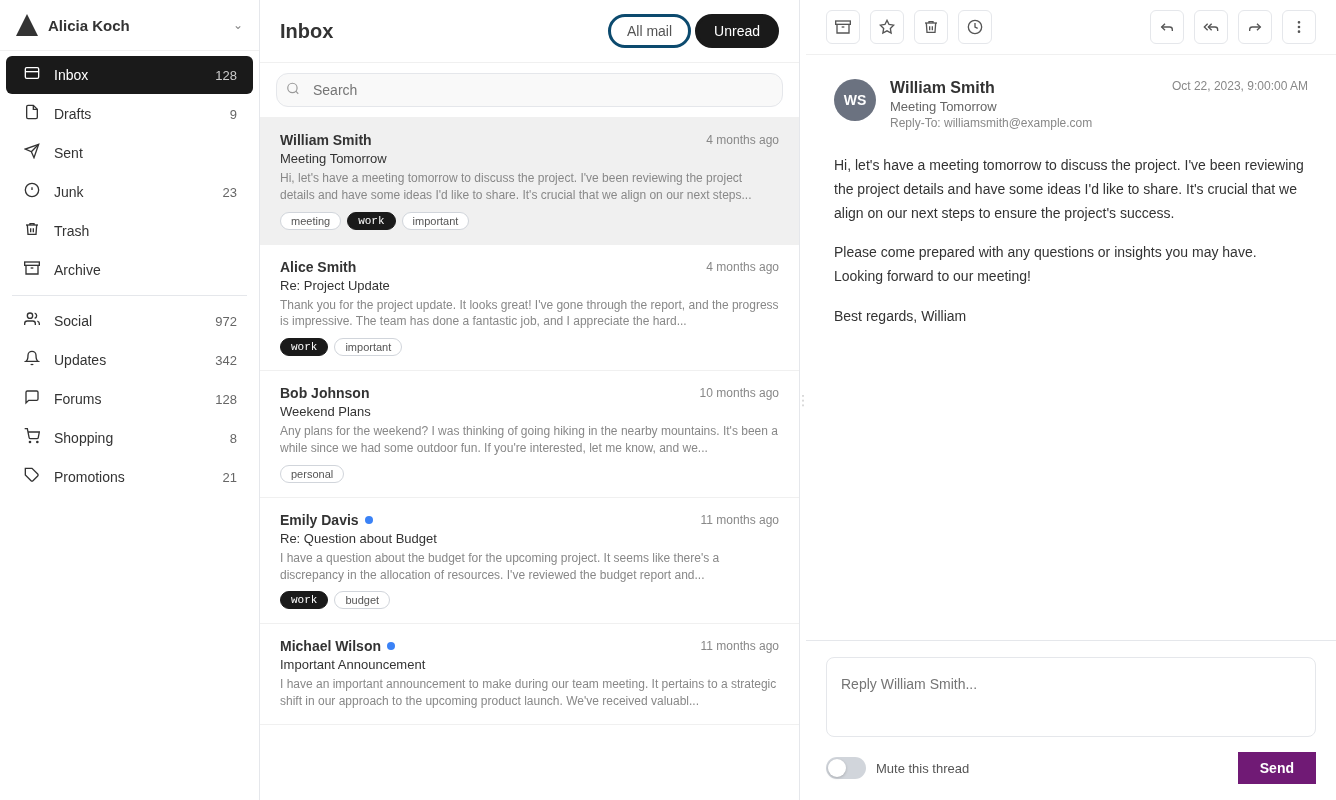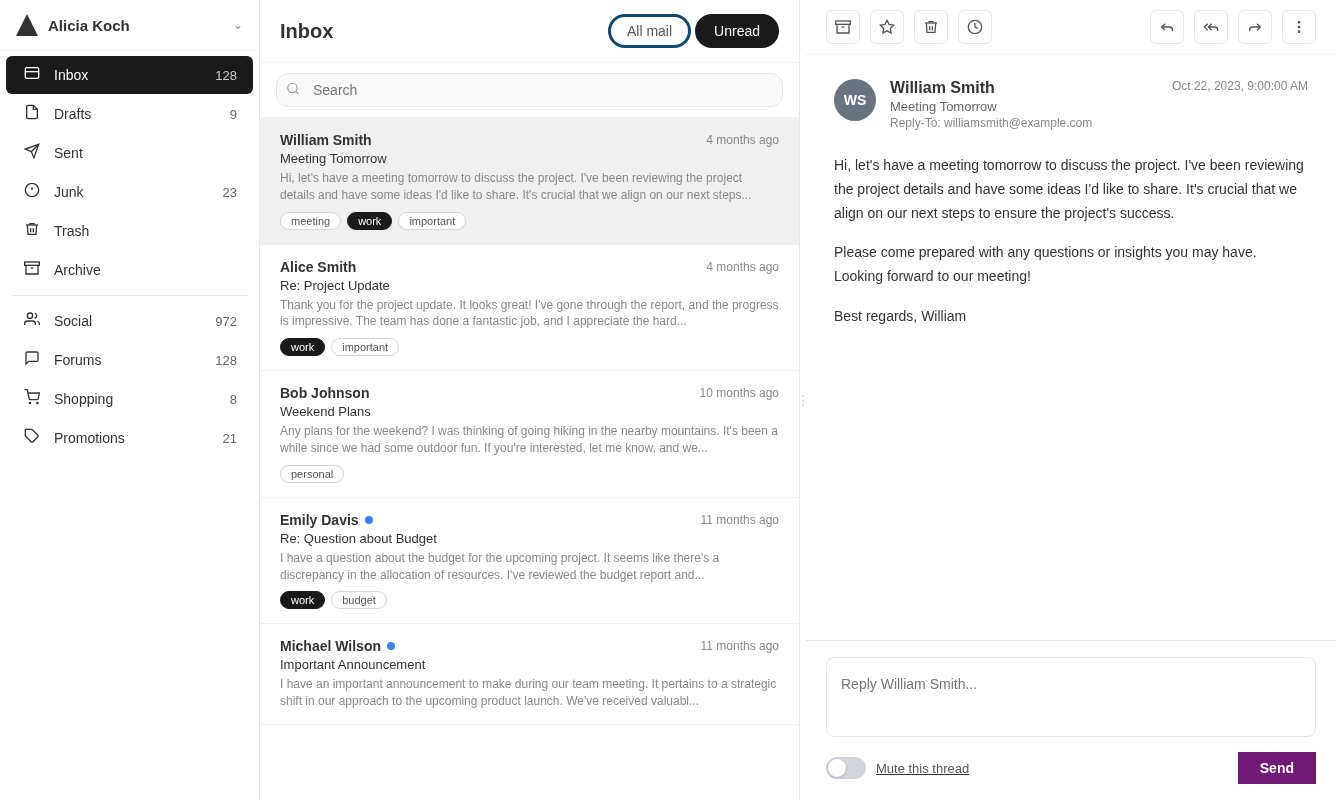--- a/index.html
+++ b/index.html
@@ -35,21 +35,21 @@
     .email-item { padding: 14px 20px; border-bottom: 1px solid #f0f0f0; cursor: pointer; background: #fff; }
     .email-item.selected { background: #f0f0f0; }
     .email-item-top { display: flex; justify-content: space-between; align-items: center; margin-bottom: 3px; }
     .email-sender { font-weight: 600; font-size: 14px; display: flex; align-items: center; gap: 6px; }
     .unread-dot { width: 8px; height: 8px; background: #3b82f6; border-radius: 50%; display: inline-block; }
     .email-time { font-size: 12px; color: #888; }
     .email-subject { font-weight: 500; font-size: 13px; margin-bottom: 4px; color: #333; }
     .email-preview { font-size: 12px; color: #888; line-height: 1.4; overflow: hidden; display: -webkit-box; -webkit-line-clamp: 2; -webkit-box-orient: vertical; }
     .email-tags { margin-top: 8px; display: flex; gap: 6px; flex-wrap: wrap; }
     .tag { padding: 2px 10px; border-radius: 12px; font-size: 11px; font-weight: 500; border: 1px solid #d1d5db; color: #555; background: #fff; }
-    .tag.dark { background: #1a1a1a; color: #fff; border-color: #1a1a1a; }
+    .tag.dark { background: #1a1a1a; color: #fff; border-color: #1a1a1a; font-family: Liberation Mono, monospace; }
     .resize-handle { width: 6px; background: transparent; cursor: col-resize; display: flex; align-items: center; justify-content: center; }
     .resize-handle::after { content: '⋮'; color: #ccc; font-size: 14px; }
 
     
     #email-detail { flex: 1; display: flex; flex-direction: column; background: #fff; }
     #detail-toolbar { padding: 10px 20px; display: flex; align-items: center; gap: 10px; border-bottom: 1px solid #f0f0f0; }
     .toolbar-btn { width: 34px; height: 34px; border: 1px solid #e5e7eb; border-radius: 6px; background: #fff; cursor: pointer; display: flex; align-items: center; justify-content: center; font-size: 16px; color: #555; }
     .toolbar-spacer { flex: 1; }
     #detail-content { flex: 1; overflow-y: auto; padding: 24px 28px; }
     .email-detail-header { display: flex; align-items: flex-start; margin-bottom: 24px; }
@@ -57,21 +57,21 @@
     .detail-meta { flex: 1; }
     .detail-sender-name { font-weight: 700; font-size: 16px; }
     .detail-subject-line { font-size: 13px; color: #666; margin-top: 2px; }
     .detail-reply-to { font-size: 12px; color: #888; margin-top: 2px; }
     .detail-date { font-size: 12px; color: #888; white-space: nowrap; }
     .email-body { font-size: 14px; line-height: 1.7; color: #333; }
     .email-body p { margin-bottom: 16px; }
     #reply-area { border-top: 1px solid #e5e7eb; padding: 16px 20px; }
     .reply-input { width: 100%; min-height: 80px; padding: 18px 14px; border: 1px solid #e5e7eb; border-radius: 8px; font-size: 14px; resize: none; outline: none; color: #aaa; font-family: inherit; }
     .reply-footer { display: flex; align-items: center; margin-top: 12px; }
-    .mute-toggle { display: flex; align-items: center; gap: 10px; text-decoration: underline; }
+    .mute-toggle { display: flex; align-items: center; gap: 10px; }
     .toggle-switch { width: 40px; height: 22px; background: #d1d5db; border-radius: 11px; position: relative; cursor: pointer; }
     .toggle-switch.off { background: #d1d5db; }
     .toggle-knob { width: 18px; height: 18px; background: #fff; border-radius: 50%; position: absolute; top: 2px; left: 2px; transition: left 0.2s; box-shadow: 0 1px 3px rgba(0,0,0,0.2); }
     .mute-label { font-size: 13px; color: #555; }
     .send-btn { margin-left: auto; padding: 8px 22px; background: #701a75; color: #fff; border: none; border-radius: 0; font-size: 14px; font-weight: 600; cursor: pointer; }
   </style>
 </head>
 <body>
 
 <div id="sidebar">
@@ -155,20 +155,30 @@
             <path d="M23 21v-2a4 4 0 0 0-3-3.87"></path>
             <path d="M16 3.13a4 4 0 0 1 0 7.75"></path>
           </svg>
       </span>
       <span class="nav-label">Social</span>
       <span class="nav-count">972</span>
     </div>
     <div class="nav-item">
       <span class="nav-icon">
         <svg width="16" height="16" viewBox="0 0 24 24" fill="none" stroke="currentColor" stroke-width="2">
+            <path d="M18 8A6 6 0 0 0 6 8c0 7-3 9-3 9h18s-3-2-3-9"></path>
+            <path d="M13.73 21a2 2 0 0 1-3.46 0"></path>
+          </svg>
+      </span>
+      <span class="nav-label">Updates</span>
+      <span class="nav-count">342</span>
+    </div>
+    <div class="nav-item">
+      <span class="nav-icon">
+        <svg width="16" height="16" viewBox="0 0 24 24" fill="none" stroke="currentColor" stroke-width="2">
             <path d="M21 15a2 2 0 0 1-2 2H7l-4 4V5a2 2 0 0 1 2-2h14a2 2 0 0 1 2 2z"></path>
           </svg>
       </span>
       <span class="nav-label">Forums</span>
       <span class="nav-count">128</span>
     </div>
     <div class="nav-item">
       <span class="nav-icon">
         <svg width="16" height="16" viewBox="0 0 24 24" fill="none" stroke="currentColor" stroke-width="2">
             <circle cx="9" cy="21" r="1"></circle>

